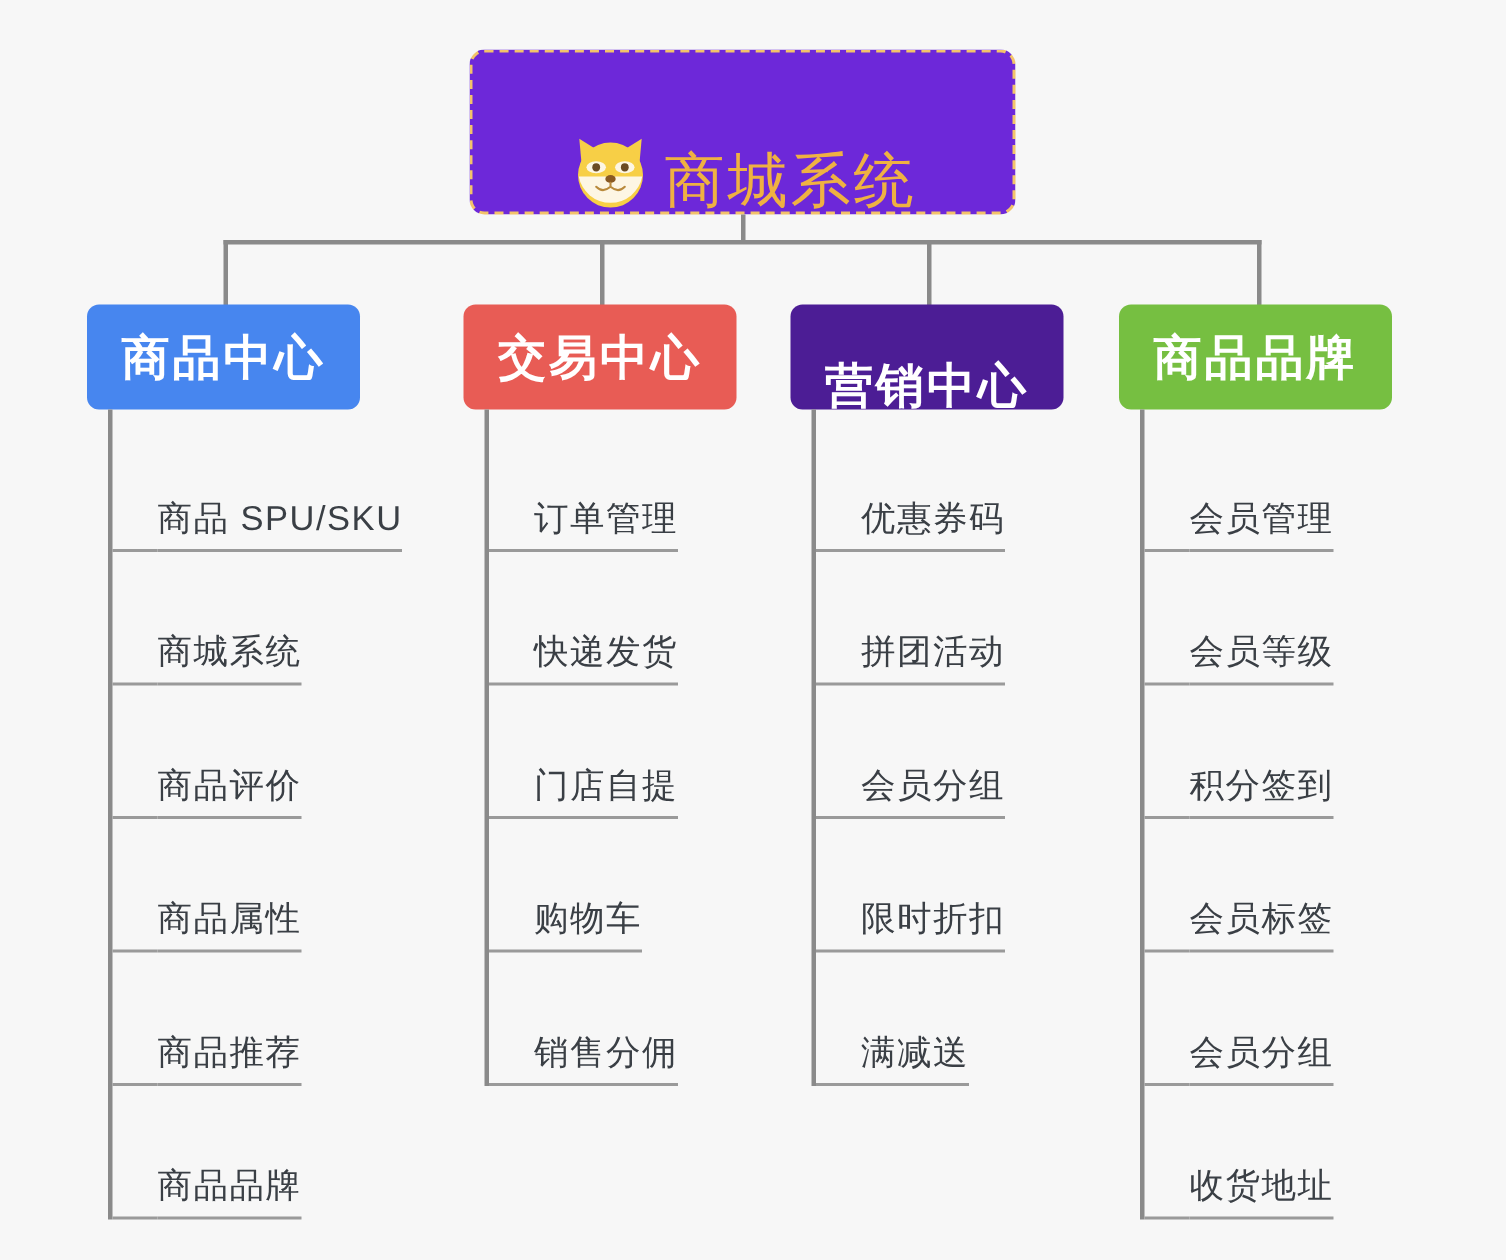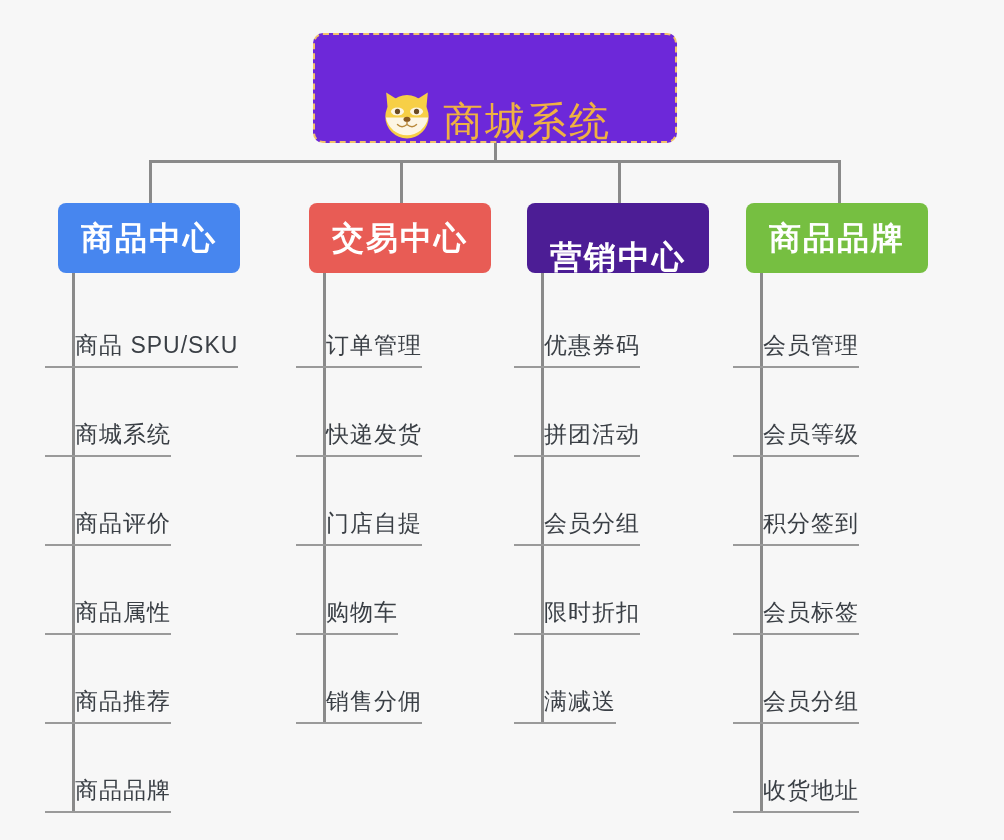--- a/index.html
+++ b/index.html
@@ -95,20 +95,21 @@
     padding-top: 6px;
     border-left: 3px solid #8a8a8a;
   }
 
   .leaf {
     position: relative;
     height: 89px;
     box-sizing: border-box;
     display: flex;
     align-items: flex-end;
+    padding-left: 30px;
   }
   .leaf-label {
     position: relative;
     display: inline-block;
     font-size: 23px;
     color: #3a3f45;
     line-height: 1;
     padding-bottom: 9px;
     border-bottom: 2px solid #9a9a9a;
     white-space: nowrap;

